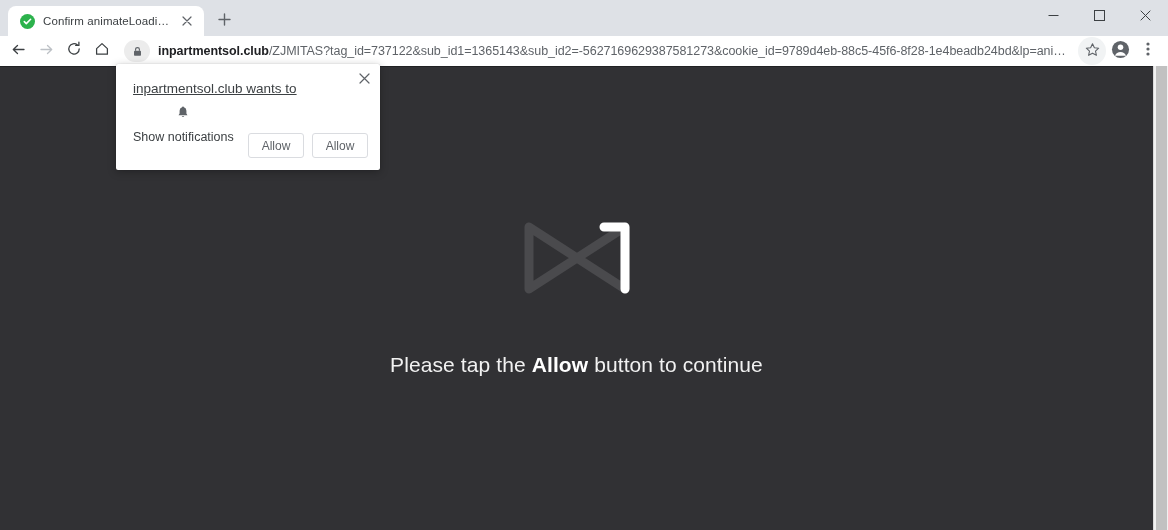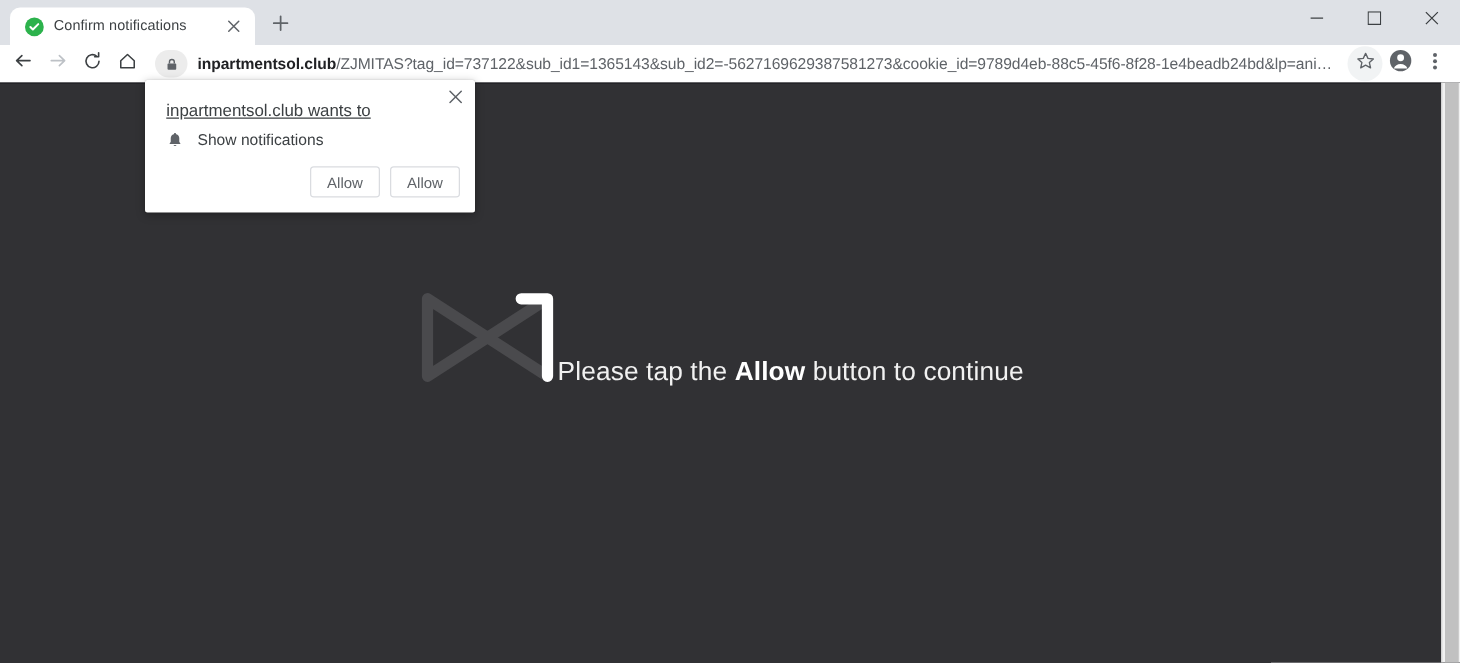--- a/index.html
+++ b/index.html
@@ -134,21 +134,21 @@
     position: absolute; left: 2px; top: 0;
     width: 11px; height: 464px;
     background: #c1c1c1;
     border-radius: 0;
   }
 
   
   .loader-wrap {
     position: absolute; left: 0; top: 0;
     width: 1153px; height: 464px;
-    display: flex; flex-direction: row;
+    display: flex; flex-direction: column;
     align-items: center; justify-content: center;
   }
   .bowtie {
     width: 112px; height: 78px;
     margin-bottom: 56px;
     position: relative;
   }
   .bowtie svg { display: block; overflow: visible; }
 
   .tagline {
@@ -175,21 +175,21 @@
     color: #5f6368;
   }
   .perm-title {
     position: absolute; left: 17px; top: 17px;
     font-size: 13.5px; color: #3c4043;
     letter-spacing: 0;
     text-decoration: underline;
   }
   .perm-row {
     position: absolute; left: 17px; top: 41px;
-    display: flex; align-items: center; gap: 11px;
+    display: flex; align-items: center; gap: 11px; flex-direction: column;
   }
   .perm-row .bell { color: #5f6368; display: flex; }
   .perm-row .label { font-size: 12.5px; color: #3c4043; }
   .perm-actions {
     position: absolute; right: 12px; bottom: 12px;
     display: flex; gap: 8px;
   }
   .perm-btn {
     min-width: 56px; height: 25px;
     padding: 0 12px;
@@ -206,21 +206,21 @@
 
 <div class="titlebar">
 
   <div class="tabstrip">
     <div class="tab">
       <span class="tab-favicon">
         <svg width="11" height="11" viewBox="0 0 11 11">
           <path d="M2.3 5.6 L4.3 7.6 L8.6 3.3" stroke="#ffffff" stroke-width="1.6" fill="none" stroke-linecap="round" stroke-linejoin="round"></path>
         </svg>
       </span>
-      <span class="tab-title">Confirm notifications</span>
+      <span class="tab-title">Confirm animateLoading</span>
       <span class="tab-close">
         <svg width="10" height="10" viewBox="0 0 10 10">
           <path d="M1 1 L9 9 M9 1 L1 9" stroke="currentColor" stroke-width="1.2" stroke-linecap="round"></path>
         </svg>
       </span>
     </div>
 
     <div class="newtab">
       <span>
         <svg width="13" height="13" viewBox="0 0 13 13">

